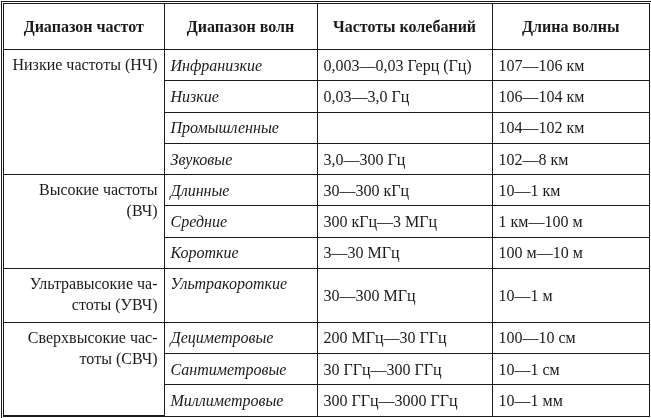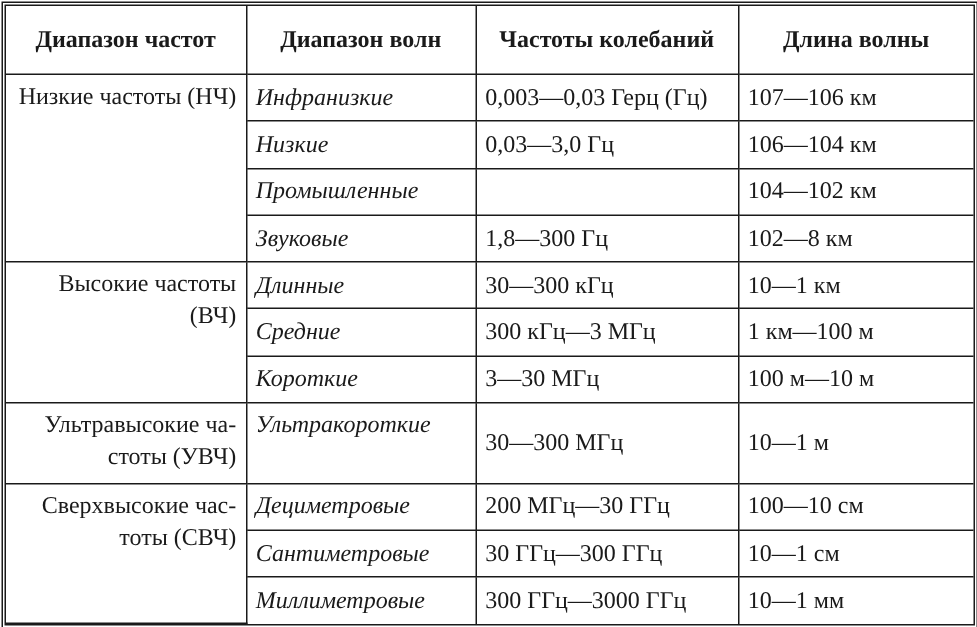--- a/index.html
+++ b/index.html
@@ -66,21 +66,21 @@
       <td class="freq">0,03—3,0 Гц</td>
       <td class="len">106—104 км</td>
     </tr>
     <tr>
       <td class="wave">Промышленные</td>
       <td class="freq"></td>
       <td class="len">104—102 км</td>
     </tr>
     <tr>
       <td class="wave">Звуковые</td>
-      <td class="freq">1,8—300 Гц</td>
+      <td class="freq">3,0—300 Гц</td>
       <td class="len">102—8 км</td>
     </tr>
 
     <tr>
       <td class="group" rowspan="3">Высокие частоты (ВЧ)</td>
       <td class="wave">Длинные</td>
       <td class="freq">30—300 кГц</td>
       <td class="len">10—1 км</td>
     </tr>
     <tr>

